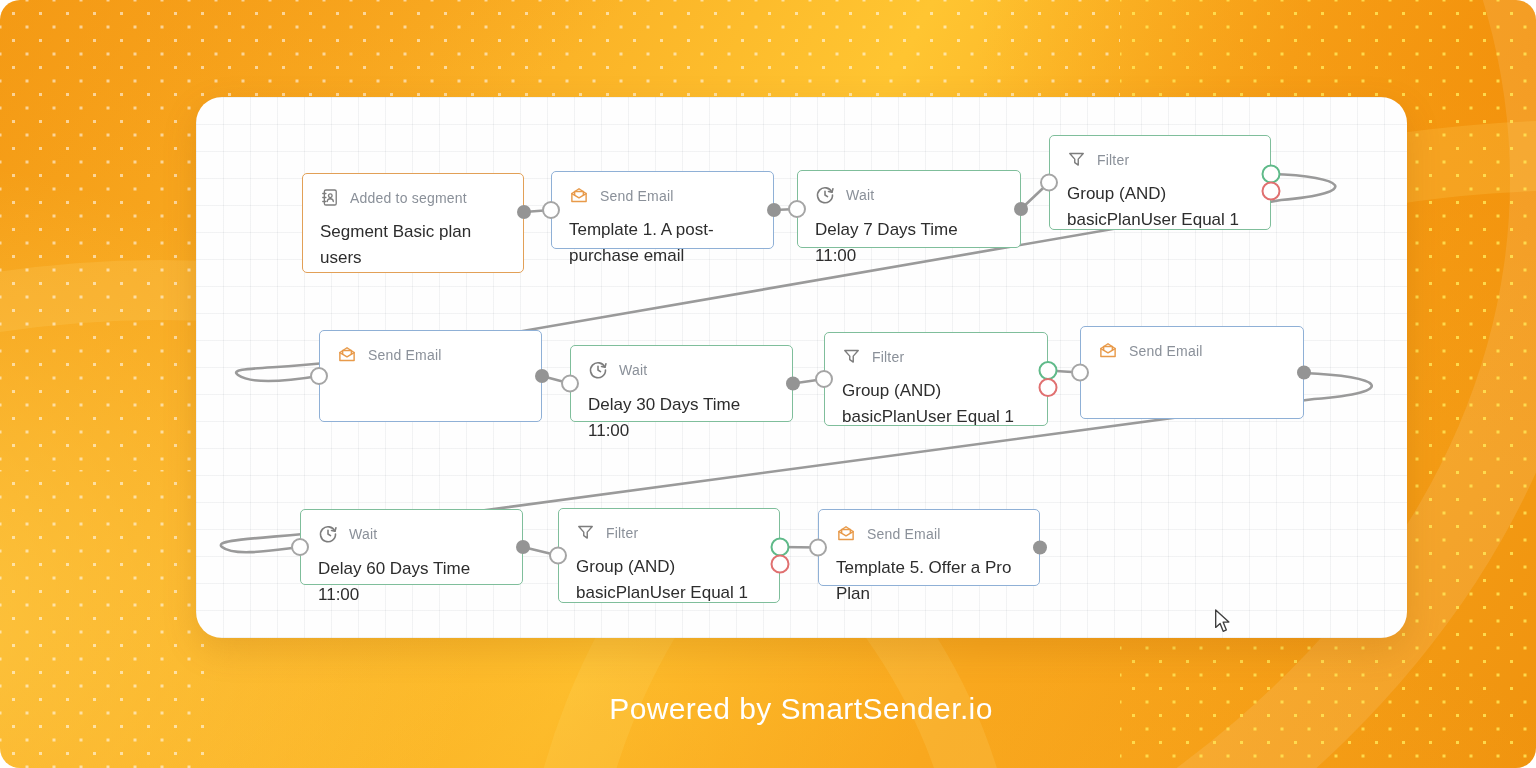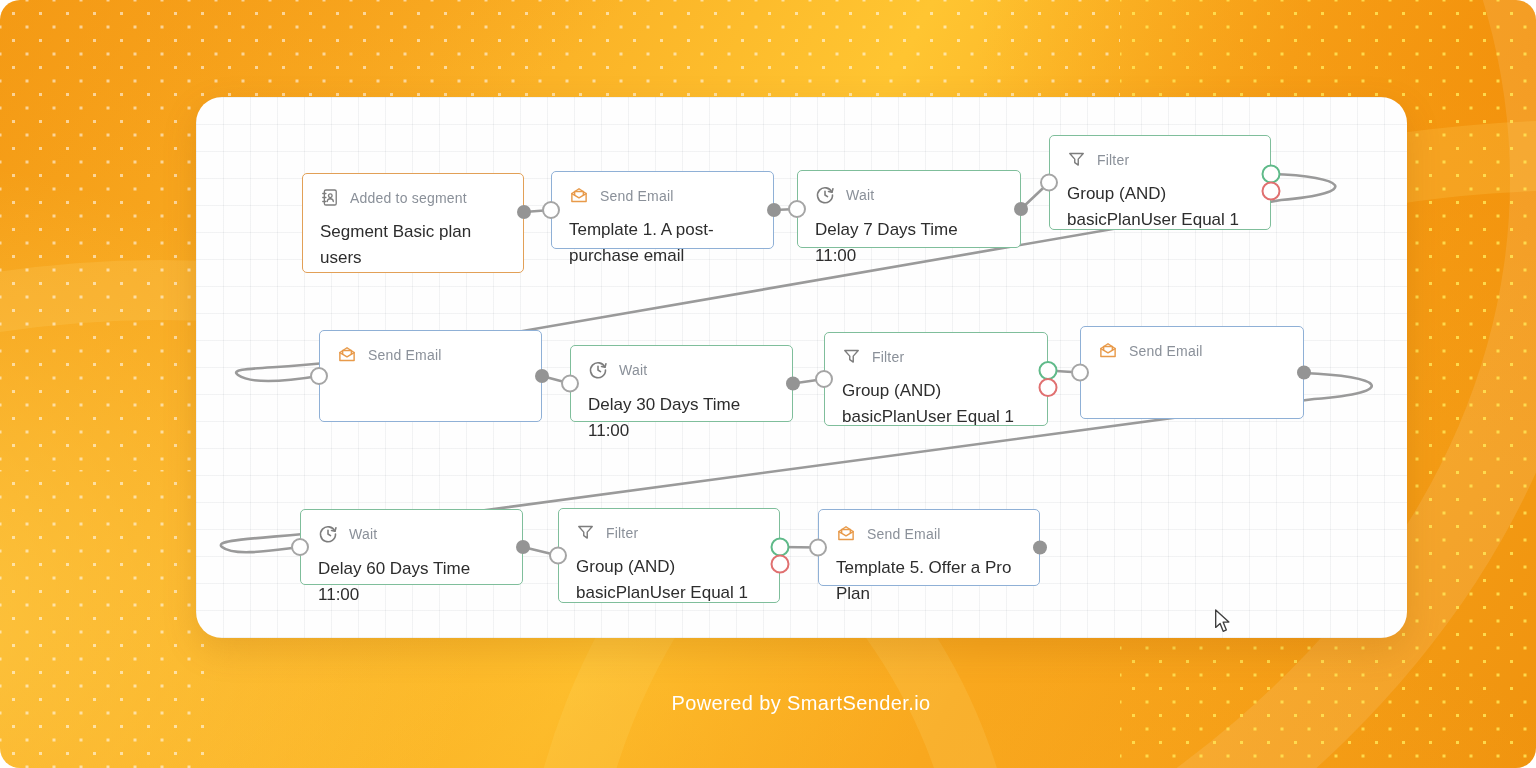--- a/index.html
+++ b/index.html
@@ -38,21 +38,21 @@
   .ports{z-index:3;pointer-events:none;}
   .node{position:absolute;z-index:2;background:#ffffff;border-radius:5px;
     border:1.6px solid #ccc;box-sizing:border-box;padding:14px 17px;cursor:default;}
   .node .hdr{display:flex;align-items:center;gap:11px;margin-bottom:12px;}
   .node .hdr .ic{display:flex;align-items:center;}
   .node .hdr .lbl{font-size:14px;color:#8a9099;font-weight:500;letter-spacing:0.2px;}
   .node .bdy{font-size:17px;color:#2d2d2d;line-height:1.55;}
   .node .bdy b{font-weight:400;}
   .cursor{position:absolute;z-index:5;pointer-events:none;}
   .footer{position:absolute;left:801px;top:692px;transform:translateX(-50%);
-    color:#ffffff;font-size:20px;font-weight:400;letter-spacing:0.4px;white-space:nowrap;}
+    color:#ffffff;font-size:30px;font-weight:400;letter-spacing:0.4px;white-space:nowrap;}
 </style>
 </head>
 <body>
 
 <div class="frame">
   <div class="arc arc1"></div>
   <div class="arc arc2"></div>
   <div class="arc arc3"></div>
   <div class="dots dots-a"></div>
   <div class="dots dots-b"></div>

